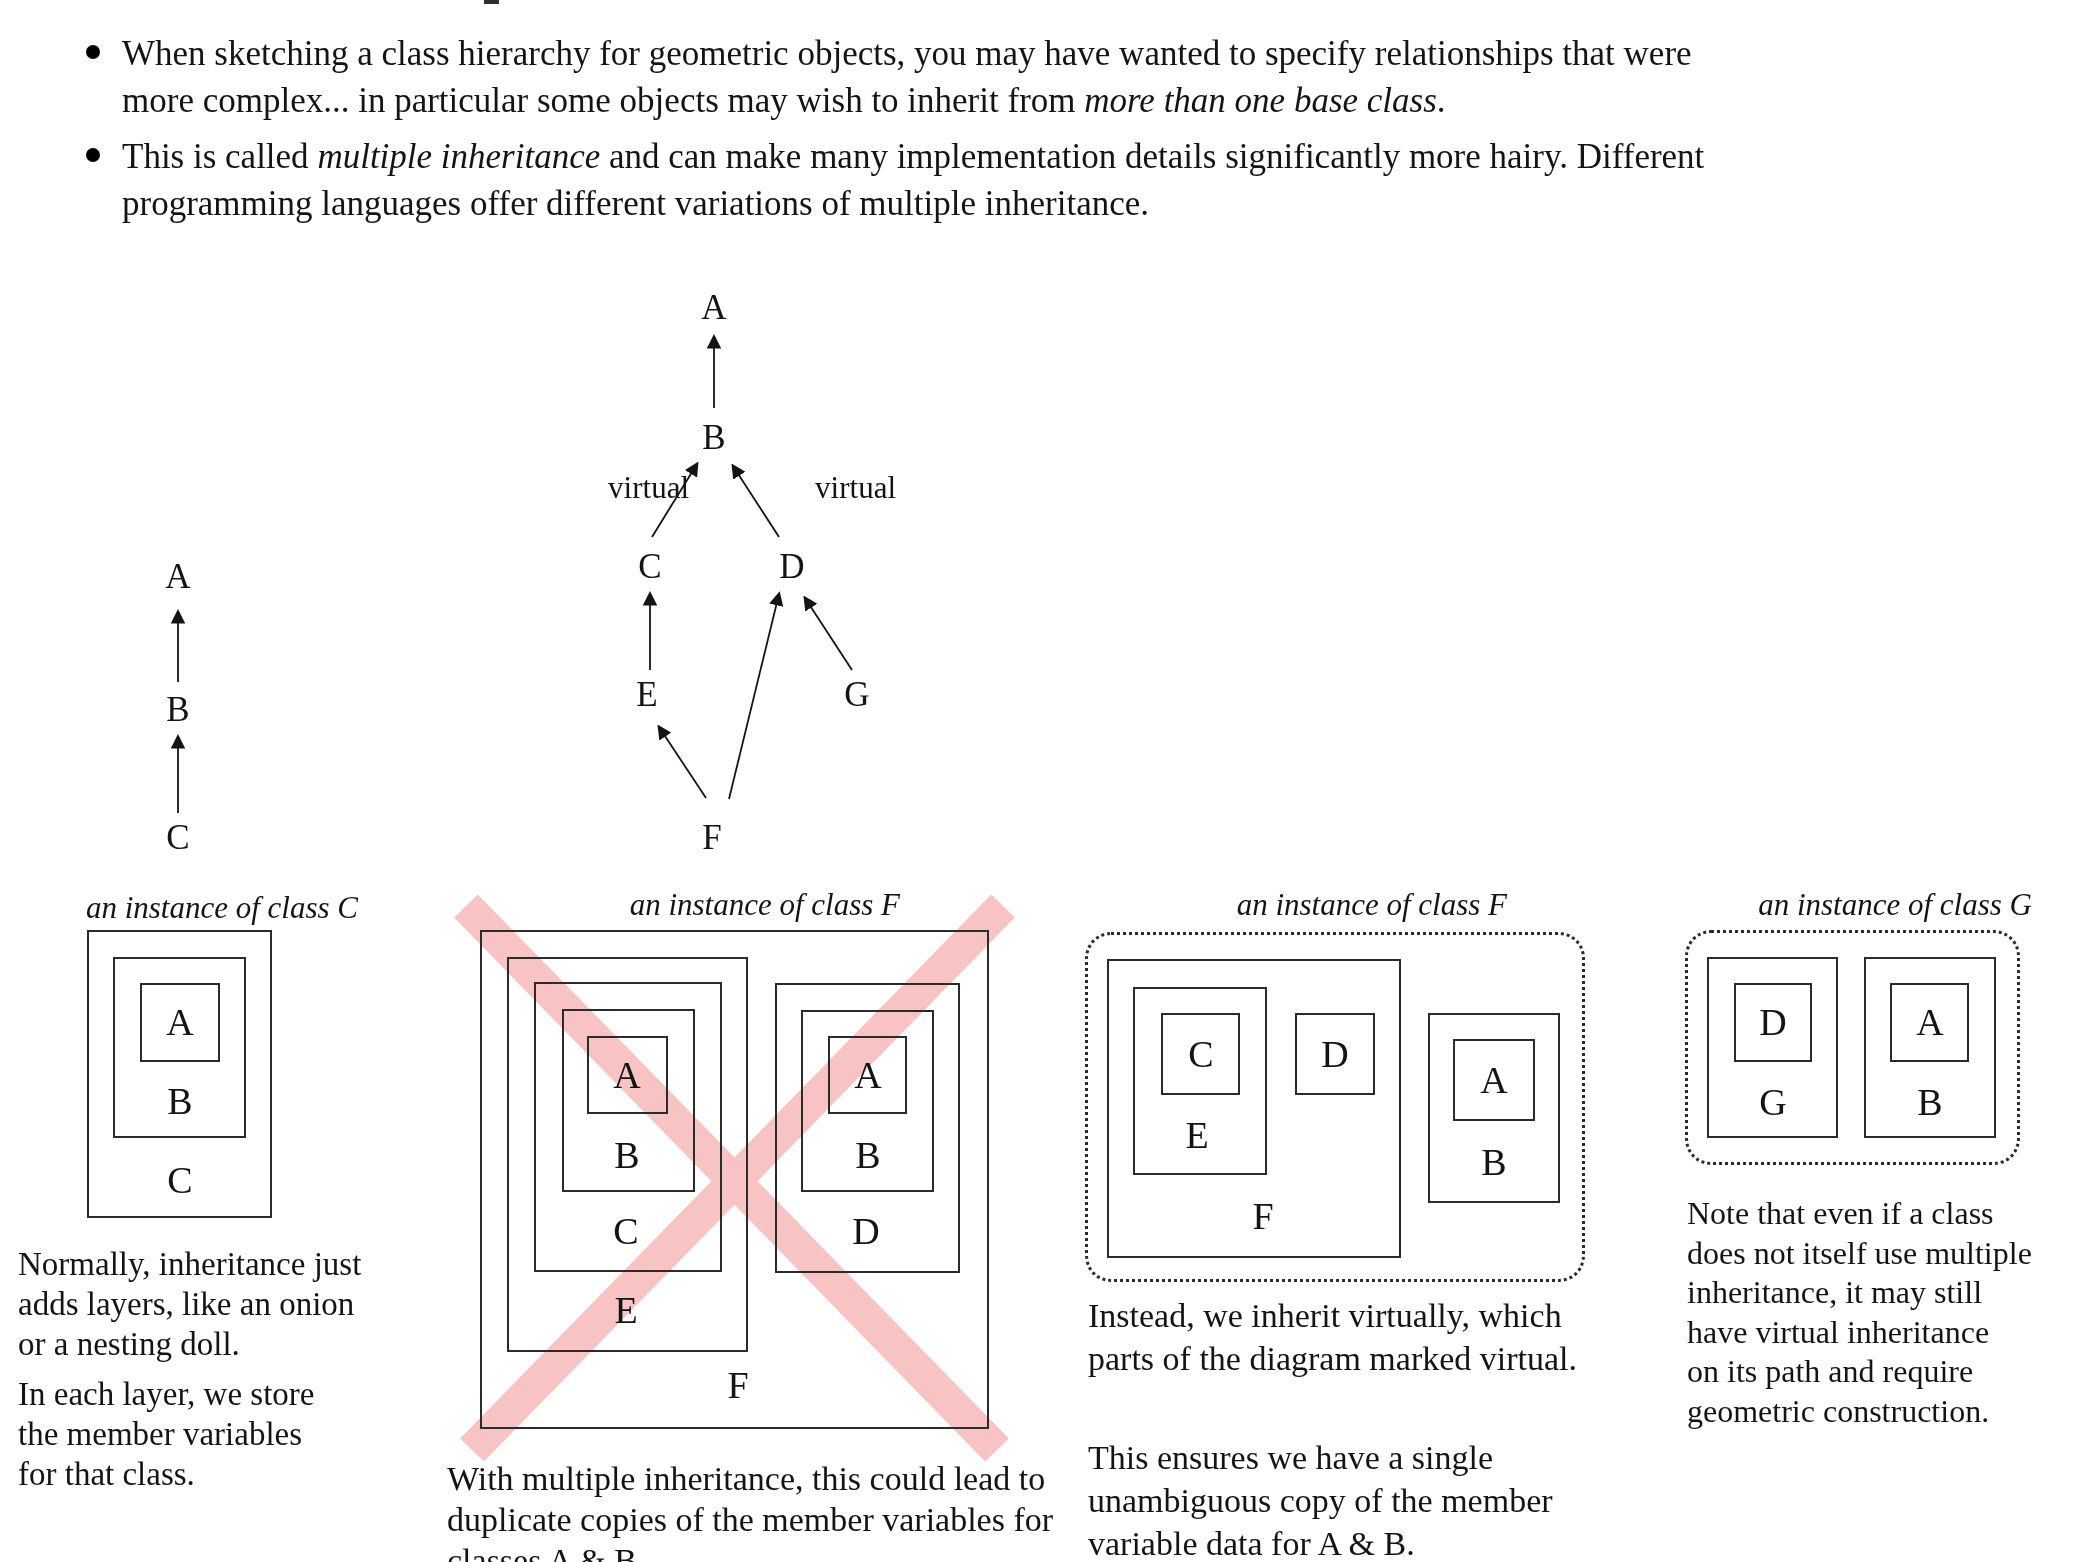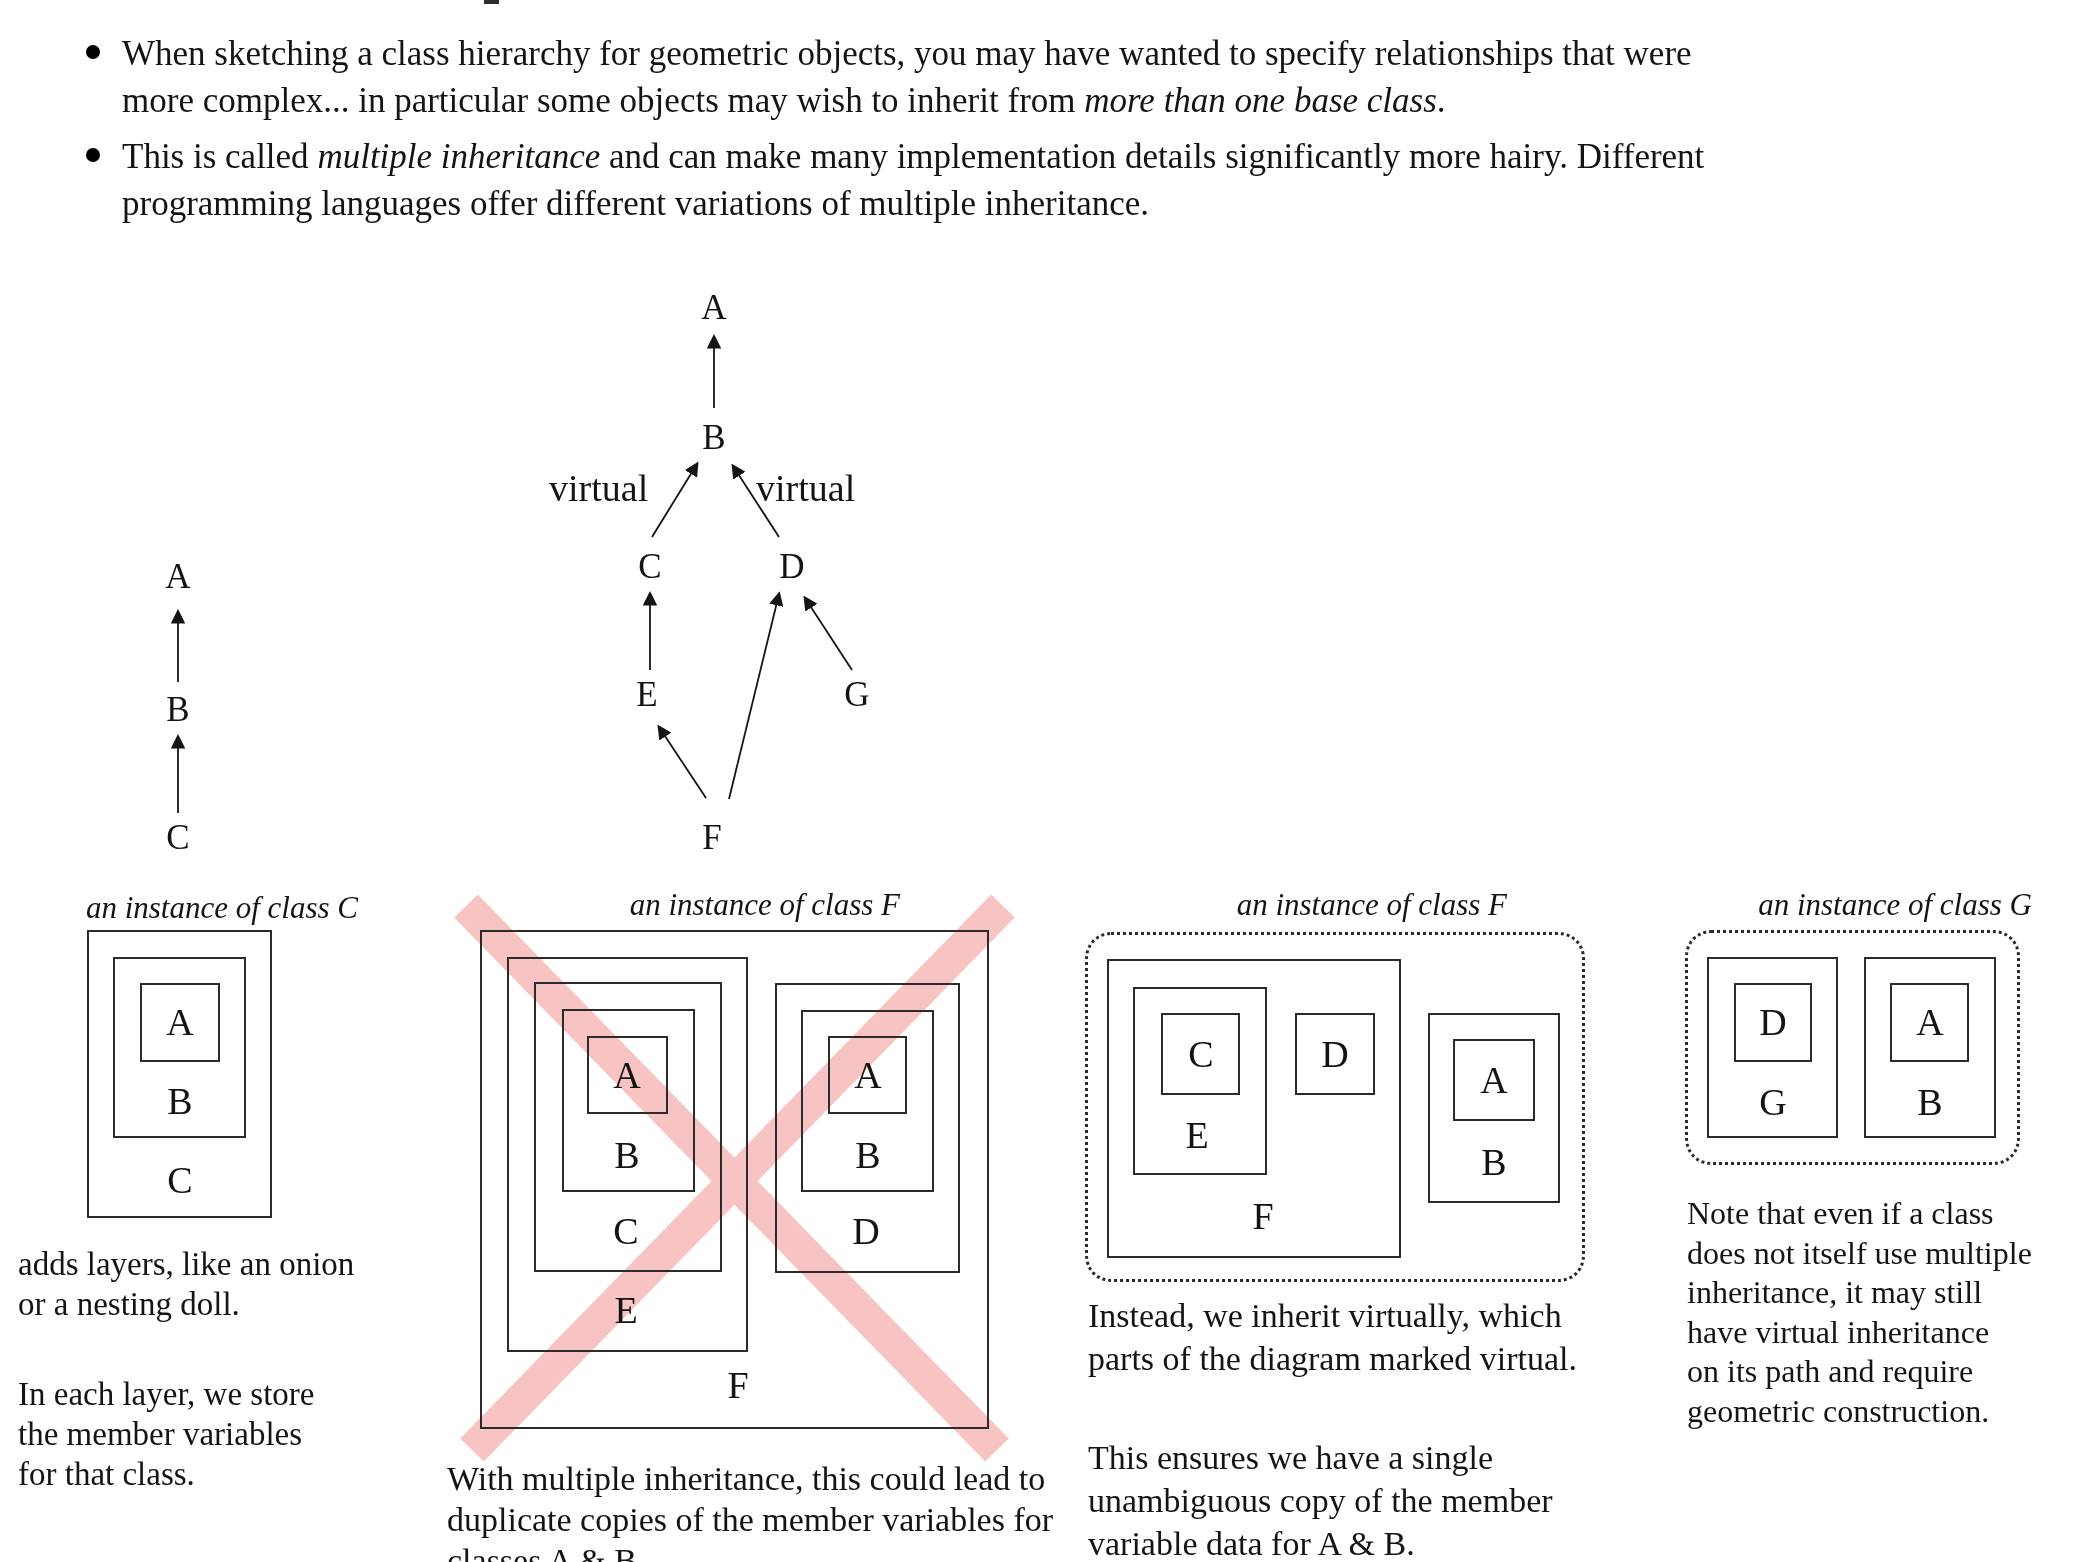--- a/index.html
+++ b/index.html
@@ -5,21 +5,21 @@
   html,body{margin:0;padding:0;background:#fff;}
   .page{position:relative;width:2097px;height:1562px;background:#ffffff;overflow:hidden;
         font-family:"Liberation Serif","DejaVu Serif",serif;color:#141414;}
   .artifact{position:absolute;background:#2e2e2e;}
   svg.layer{position:absolute;left:0;top:0;z-index:1;}
   .dot{position:absolute;width:14px;height:14px;border-radius:50%;background:#000;z-index:2;}
   .btext{position:absolute;z-index:2;font-size:35px;line-height:47px;white-space:nowrap;}
   .it{font-style:italic;margin-top:47px;}
   .nl{position:absolute;z-index:3;width:80px;text-align:center;font-size:35px;line-height:38px;}
   .il{position:absolute;z-index:3;width:80px;text-align:center;font-size:38px;line-height:40px;}
-  .vlab{position:absolute;z-index:3;width:140px;text-align:left;font-size:38px;line-height:34px;}
+  .vlab{position:absolute;z-index:3;width:140px;text-align:right;font-size:31px;line-height:34px;}
   .dt{position:absolute;z-index:3;width:340px;text-align:right;font-style:italic;font-size:31px;line-height:34px;}
   .box{position:absolute;z-index:2;border:2px solid #2b2b2b;background:transparent;box-sizing:border-box;}
   .dotted{position:absolute;z-index:2;border:3px dotted #2b2b2b;border-radius:26px;background:transparent;box-sizing:border-box;}
   .cap{position:absolute;z-index:2;font-size:33px;line-height:40px;white-space:nowrap;}
   .cap.big{font-size:34px;line-height:43px;}
   .cap.bad{font-size:34px;line-height:41px;}
   .cap.small{font-size:32px;line-height:39.5px;}
 </style>
 </head>
 <body>
@@ -82,20 +82,21 @@
   <div class="vlab" style="left:756px;top:471px;">virtual</div>
 
   <div class="dt" style="left:18px;top:891px;">an instance of class C</div>
   <div class="box" style="left:87px;top:930px;width:185px;height:288px;"></div>
   <div class="box" style="left:113px;top:957px;width:133px;height:181px;"></div>
   <div class="box" style="left:140px;top:983px;width:80px;height:79px;"></div>
   <div class="il" style="left:140px;top:1002px;">A</div>
   <div class="il" style="left:140px;top:1081px;">B</div>
   <div class="il" style="left:140px;top:1160px;">C</div>
   <div class="cap" style="left:18px;top:1244px;">
+      <div><span>Normally, inheritance just</span></div>
       <div><span>adds layers, like an onion</span></div>
       <div><span>or a nesting doll.</span></div>
     </div>
   <div class="cap" style="left:18px;top:1374px;">
       <div><span>In each layer, we store</span></div>
       <div><span>the member variables</span></div>
       <div><span>for that class.</span></div>
     </div>
 
   <div class="dt" style="left:560px;top:888px;">an instance of class F</div>

